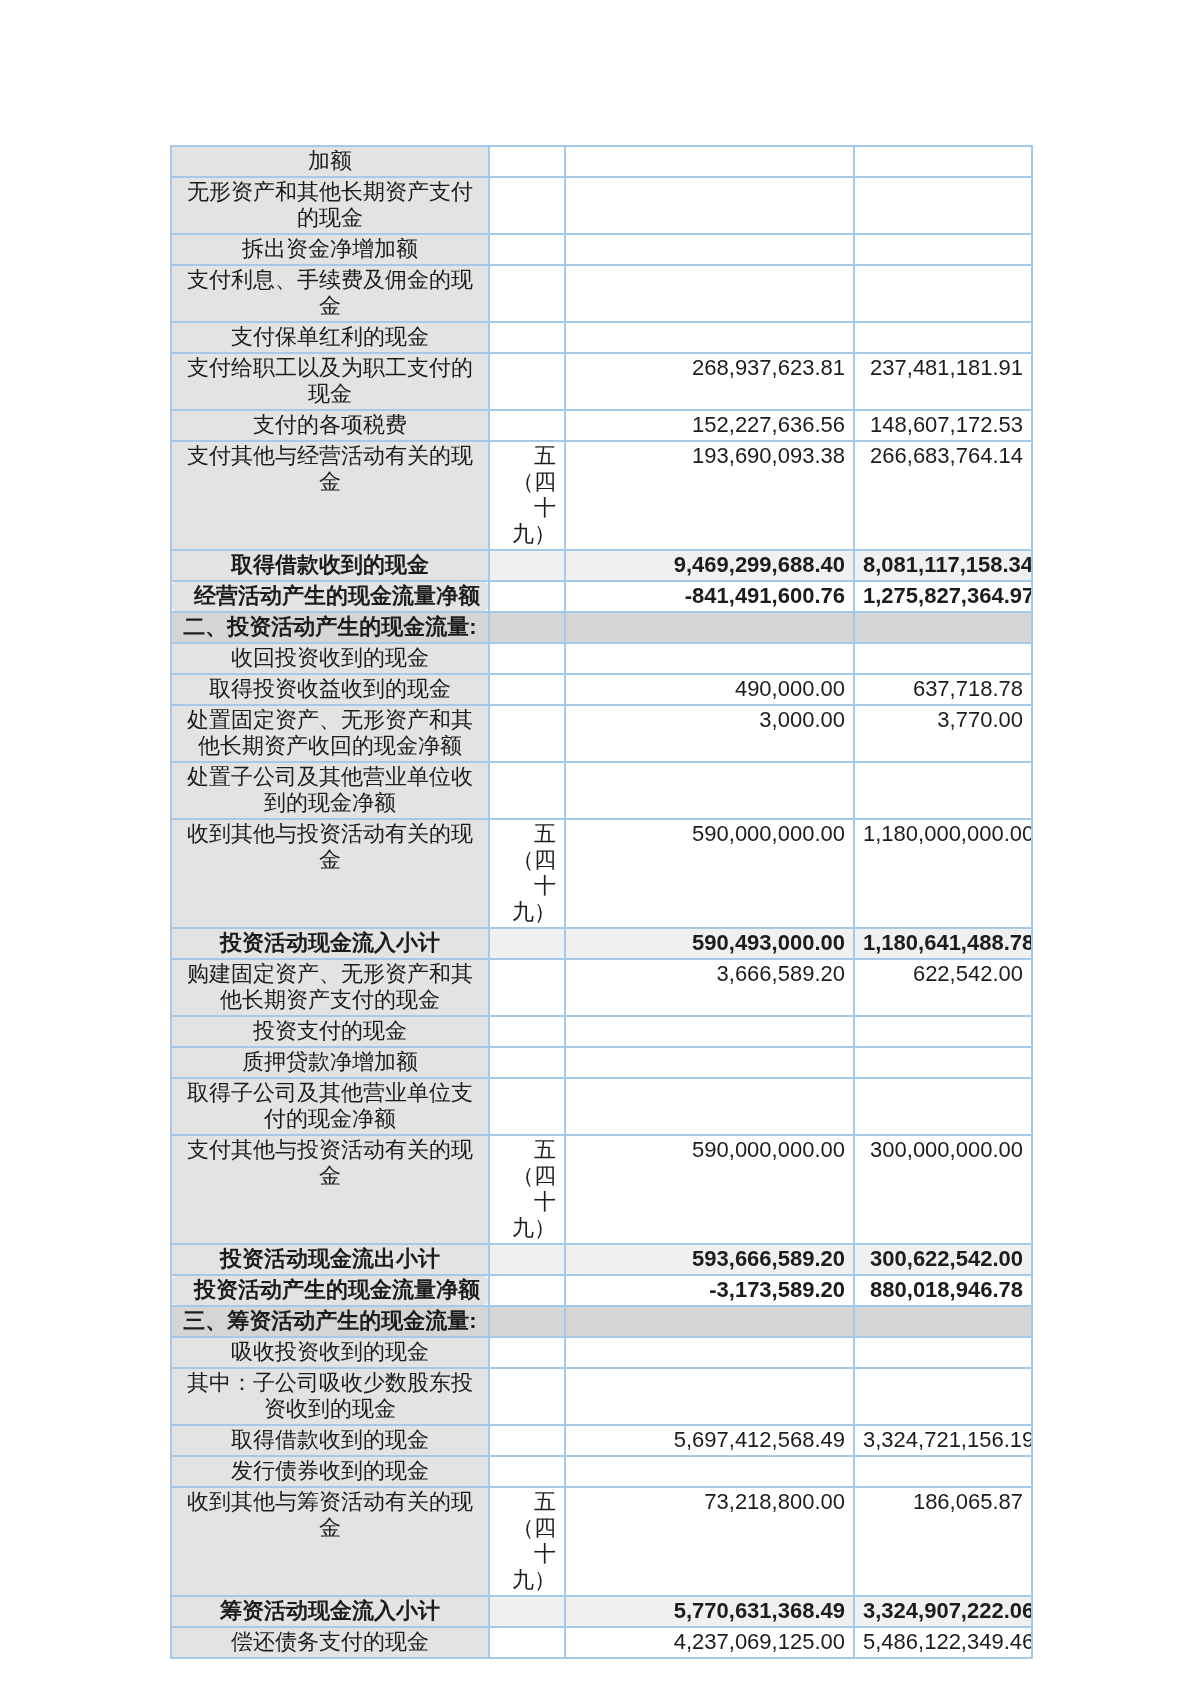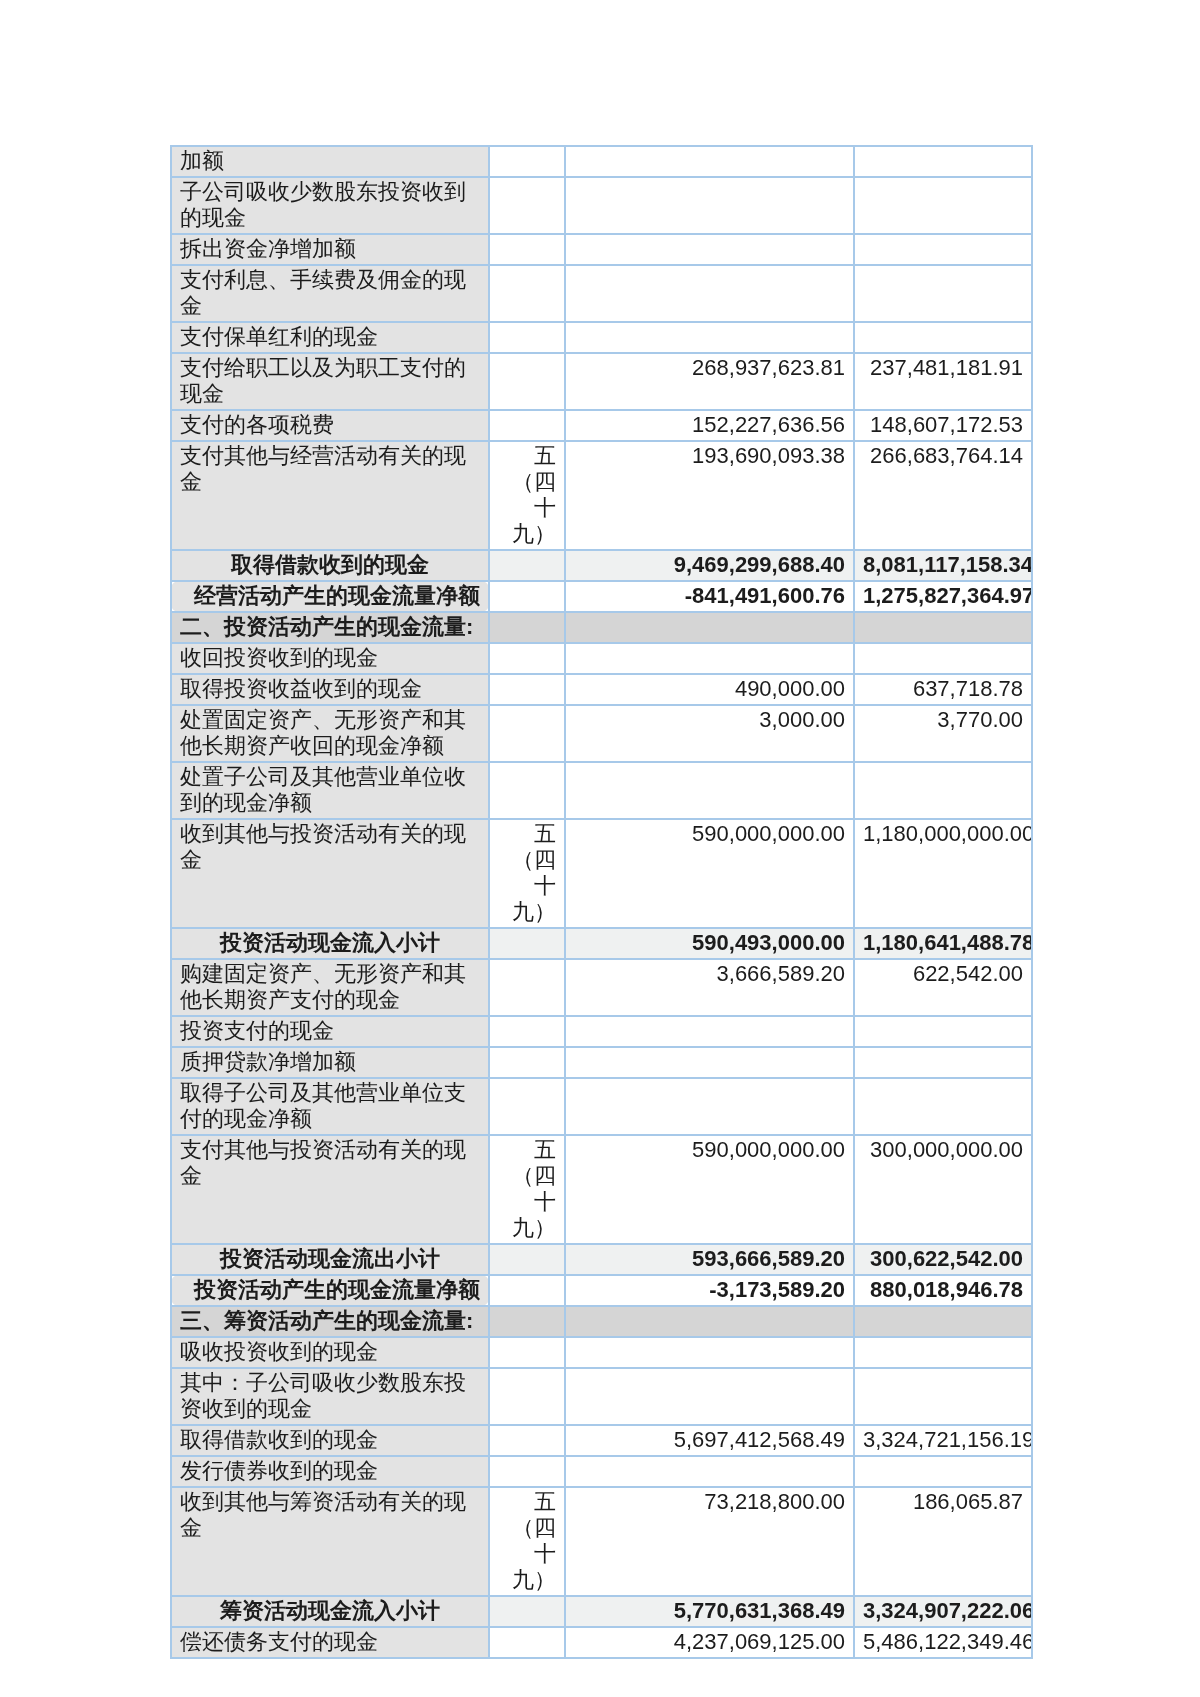--- a/index.html
+++ b/index.html
@@ -24,21 +24,21 @@
     line-height:26px;
     padding:1px 8px 2px 8px;
     color:#1c1c1c;
     overflow:hidden;
     word-break:break-all;
   }
   td.c-label{
     background:#e3e3e3;
     padding-left:9px;
     padding-right:10px;
-    text-align:left;
+    text-align:center;
   }
   td.c-note{
     padding:1px 4px 2px 6px;
     color:#2b2b2b;
     text-align:right;
     margin-left:29px;
   }
   td.c-num{
     text-align:right;
     padding-right:10px;
@@ -78,21 +78,21 @@
       <col style="width:178px">
     </colgroup>
     <tbody>
         <tr class="row-item">
           <td class="c-label">加额</td>
           <td class="c-note"></td>
           <td class="c-num"></td>
           <td class="c-num"></td>
         </tr>
         <tr class="row-item">
-          <td class="c-label">子公司吸收少数股东投资收到的现金</td>
+          <td class="c-label">无形资产和其他长期资产支付的现金</td>
           <td class="c-note"></td>
           <td class="c-num"></td>
           <td class="c-num"></td>
         </tr>
         <tr class="row-item">
           <td class="c-label">拆出资金净增加额</td>
           <td class="c-note"></td>
           <td class="c-num"></td>
           <td class="c-num"></td>
         </tr>

